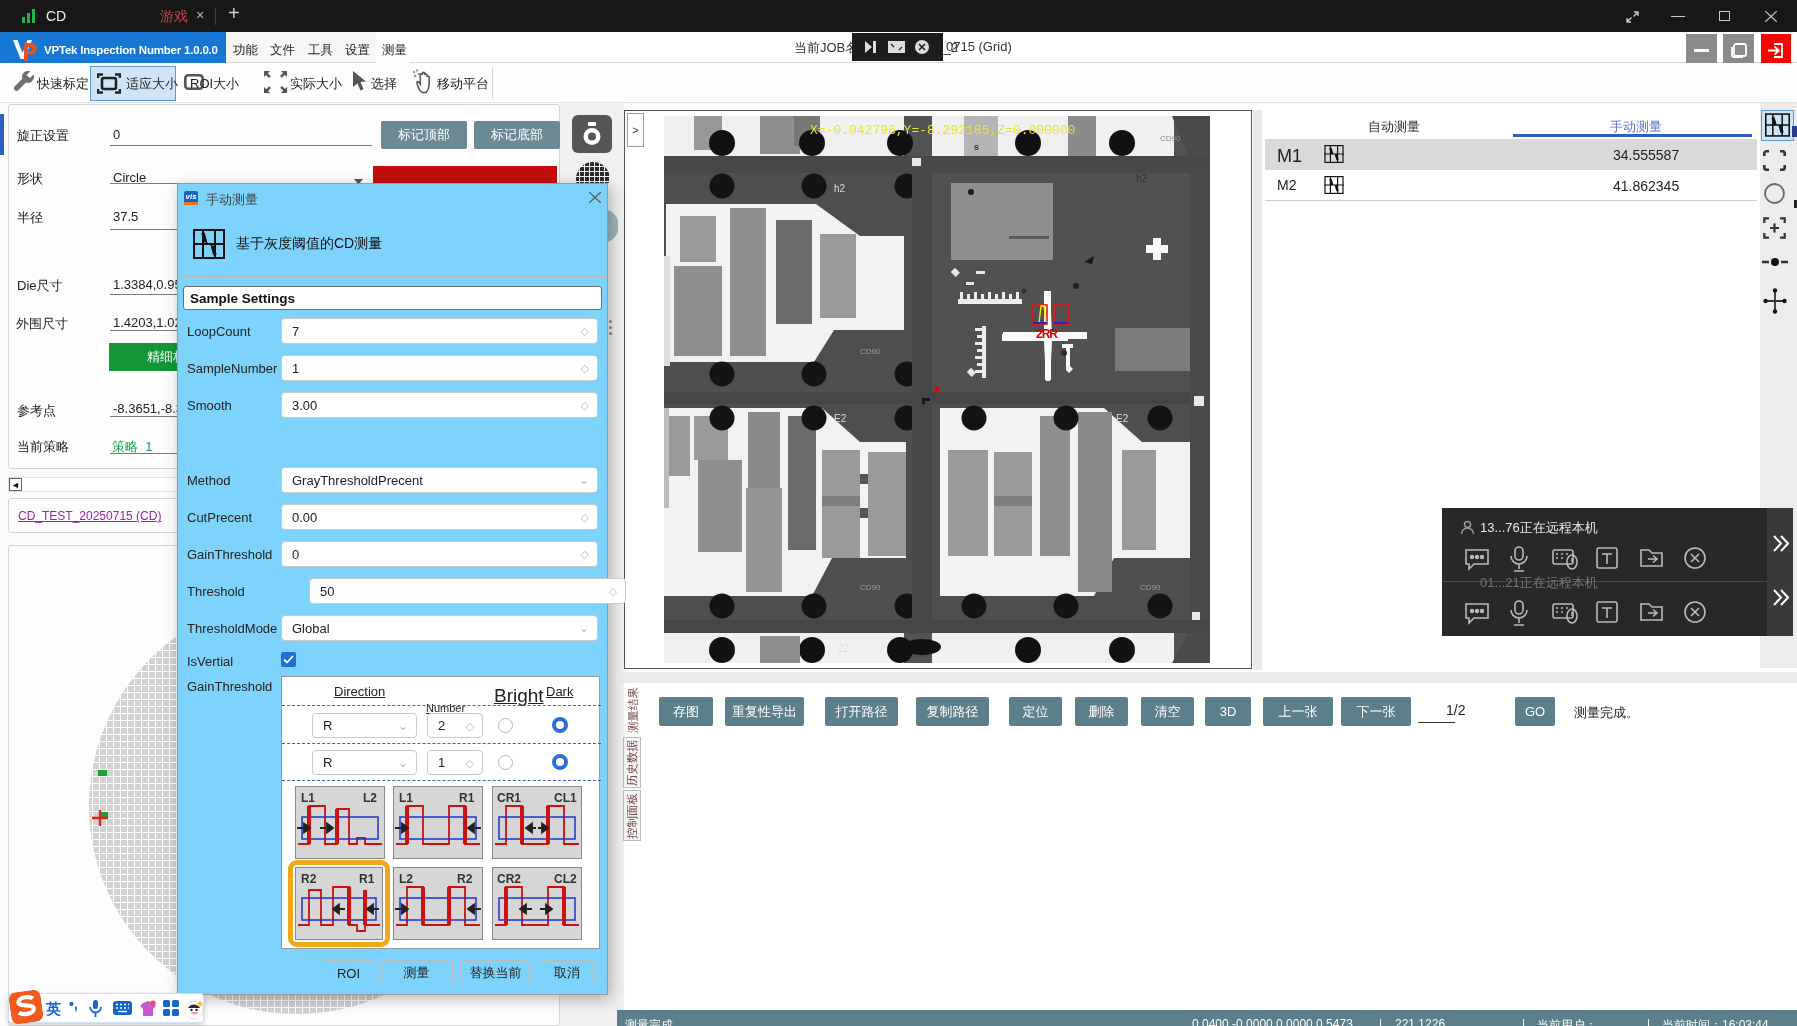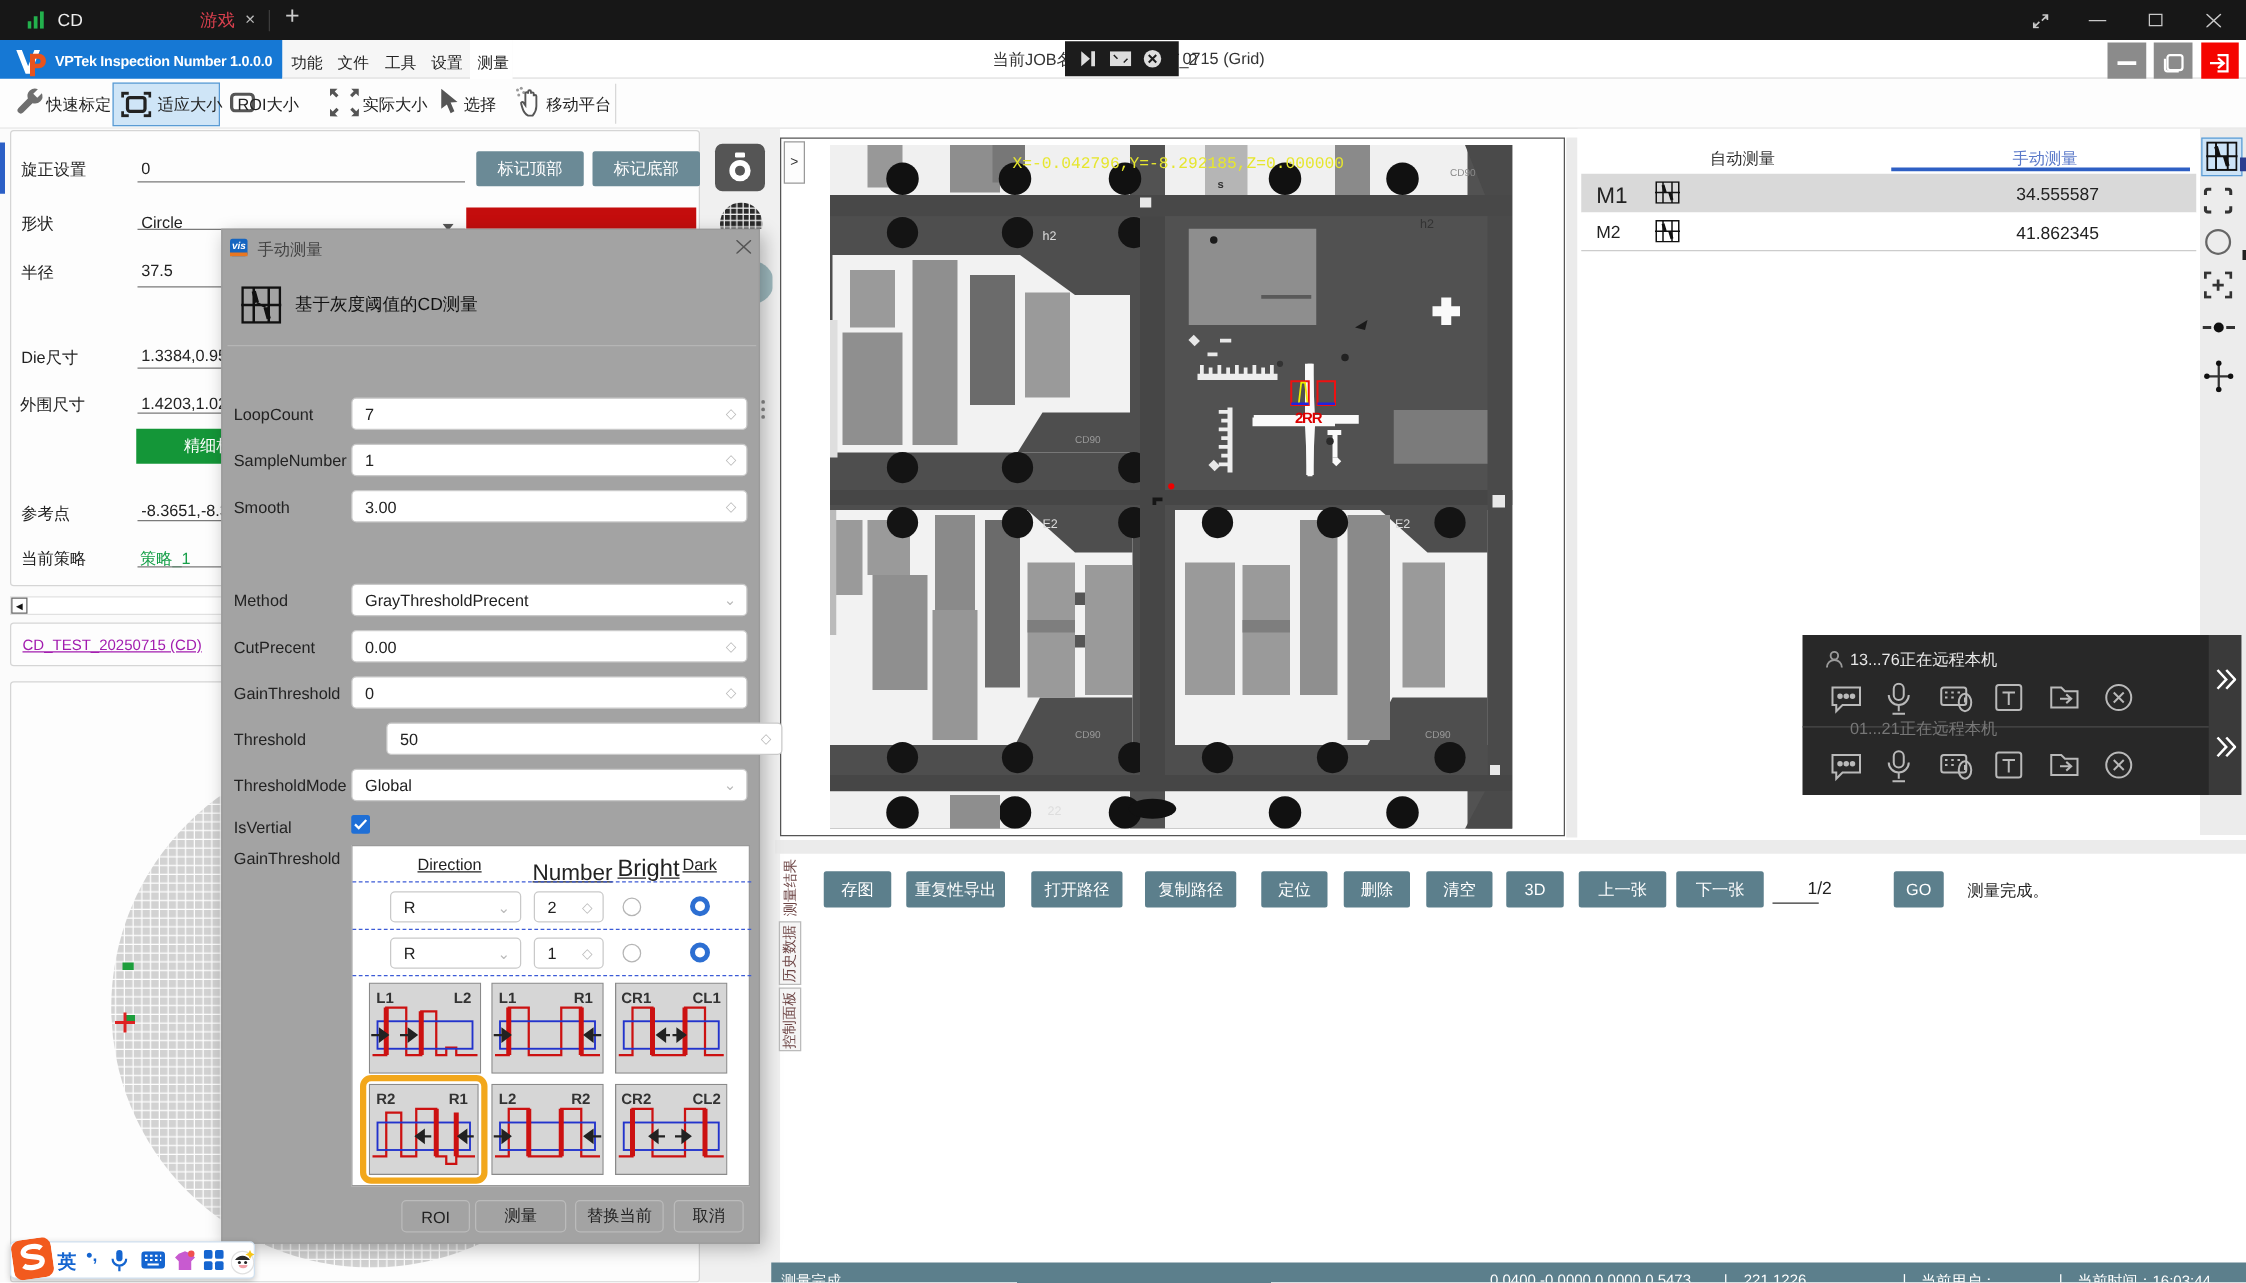--- a/index.html
+++ b/index.html
@@ -609,21 +609,21 @@
       <circle cx="9" cy="12" r="9" fill="#fff" stroke="#e0e0e0"></circle>
       <path d="M3 10 a7 7 0 0 1 12 0" fill="#2a2a2a"></path>
       <circle cx="6.5" cy="12" r="1.2" fill="#222"></circle>
       <circle cx="11.5" cy="12" r="1.2" fill="#222"></circle>
       <path d="M13 14 a3.5 2.5 0 0 1 -7 0" fill="#f0a0a8"></path>
       <path d="M15 2 l1.2 2.4 2.4 1.2 -2.4 1.2 -1.2 2.4 -1.2 -2.4 -2.4 -1.2 2.4 -1.2z" fill="#f5c518"></path>
     </svg>
 </div>
 
 
-<div class="abs" style="left:177px;top:183px;width:431px;height:812px;background:#a3a3a3;border:1px solid #9a9a9a;box-shadow:3px 4px 14px rgba(0,0,0,.28);">
+<div class="abs" style="left:177px;top:183px;width:431px;height:812px;background:#7dd3fc;border:1px solid #9a9a9a;box-shadow:3px 4px 14px rgba(0,0,0,.28);">
 
   <div class="abs" style="left:6px;top:7px;width:14px;height:14px;background:#1565c0;border-radius:2px;">
     <span style="position:absolute;left:1.5px;top:0.5px;color:#fff;font-size:8px;font-style:italic;font-weight:bold;">vis</span>
     <div style="position:absolute;left:0;bottom:0;width:14px;height:3px;background:#e87722;"></div>
   </div>
   <span class="abs" style="left:28px;top:7px;font-size:13px;color:#444;">手动测量</span>
   <svg class="abs" style="left:411px;top:8px;" width="12" height="11" viewBox="0 0 12 11">
       <path d="M0 0 L12 11 M12 0 L0 11" stroke="#555" stroke-width="1.2"></path>
     </svg>
 
@@ -631,20 +631,21 @@
       <g stroke="#111" fill="none" stroke-width="2">
         <rect x="1" y="1" width="30" height="28"></rect>
         <path d="M10 1 V29 M22 1 V29 M-2 15 H34"></path>
         <path d="M10 4 l2.5 9 M22 26 l-2.5 -9" stroke-width="3.5"></path>
         <path d="M12.5 13 L19.5 17" stroke-width="1.4"></path>
       </g>
     </svg>
   <span class="abs" style="left:58px;top:51px;font-size:14px;color:#111;">基于灰度阈值的CD测量</span>
   <div class="abs" style="left:4px;top:92px;width:423px;height:1px;background:#b5b5b5;"></div>
 
+  <div class="grpbox" style="left:5px;top:102px;width:419px;height:24px;">Sample Settings</div>
   <span class="dlbl" style="left:9px;top:140px;">LoopCount</span>
   <div class="fieldbox" style="left:103px;top:134px;width:317px;height:26px;">7<span class="spin">◇</span></div>
   <span class="dlbl" style="left:9px;top:177px;">SampleNumber</span>
   <div class="fieldbox" style="left:103px;top:171px;width:317px;height:26px;">1<span class="spin">◇</span></div>
   <span class="dlbl" style="left:9px;top:214px;">Smooth</span>
   <div class="fieldbox" style="left:103px;top:208px;width:317px;height:26px;">3.00<span class="spin">◇</span></div>
 
   <span class="dlbl" style="left:9px;top:289px;">Method</span>
   <div class="fieldbox" style="left:103px;top:283px;width:317px;height:26px;">GrayThresholdPrecent<span class="spin" style="font-size:12px;">⌄</span></div>
   <span class="dlbl" style="left:9px;top:326px;">CutPrecent</span>
@@ -658,21 +659,21 @@
   <span class="dlbl" style="left:9px;top:470px;">IsVertial</span>
   <div class="abs" style="left:103px;top:468px;width:15px;height:15px;background:#1f6fd6;border-radius:2px;">
     <svg style="position:absolute;left:2px;top:3px;" width="11" height="9" viewBox="0 0 11 9">
         <path d="M1 4.5 L4 7.5 L10 1" stroke="#fff" stroke-width="1.8" fill="none"></path>
       </svg>
   </div>
   <span class="dlbl" style="left:9px;top:495px;">GainThreshold</span>
 
   <div class="abs" style="left:103px;top:492px;width:319px;height:273px;border:1px solid #9a9a9a;background:#fff;">
     <span class="abs" style="left:52px;top:7px;font-size:13px;text-decoration:underline;">Direction</span>
-    <span class="abs" style="left:144px;top:11px;font-size:18px;text-decoration:underline;">Number</span>
+    <span class="abs" style="left:144px;top:25px;font-size:11px;text-decoration:underline;">Number</span>
     <span class="abs" style="left:212px;top:8px;font-size:19px;text-decoration:underline;">Bright</span>
     <span class="abs" style="left:264px;top:7px;font-size:13px;text-decoration:underline;">Dark</span>
     <div class="abs" style="left:0;top:28px;width:319px;height:0;border-top:1.5px dashed #3c5bd6;"></div>
     <div class="fieldbox" style="left:30px;top:36px;width:105px;height:25px;">R<span class="spin" style="font-size:12px;">⌄</span></div>
     <div class="fieldbox" style="left:145px;top:36px;width:56px;height:25px;">2<span class="spin">◇</span></div>
     <div class="abs" style="left:216px;top:41px;width:15px;height:15px;border:1.5px solid #b5b5b5;border-radius:50%;"></div>
     <div class="abs" style="left:270px;top:40px;width:16px;height:16px;border:4.5px solid #2d6fd2;border-radius:50%;background:#fff;"></div>
     <div class="abs" style="left:0;top:66px;width:319px;height:0;border-top:1.5px dashed #3c5bd6;"></div>
     <div class="fieldbox" style="left:30px;top:73px;width:105px;height:25px;">R<span class="spin" style="font-size:12px;">⌄</span></div>
     <div class="fieldbox" style="left:145px;top:73px;width:56px;height:25px;">1<span class="spin">◇</span></div>

